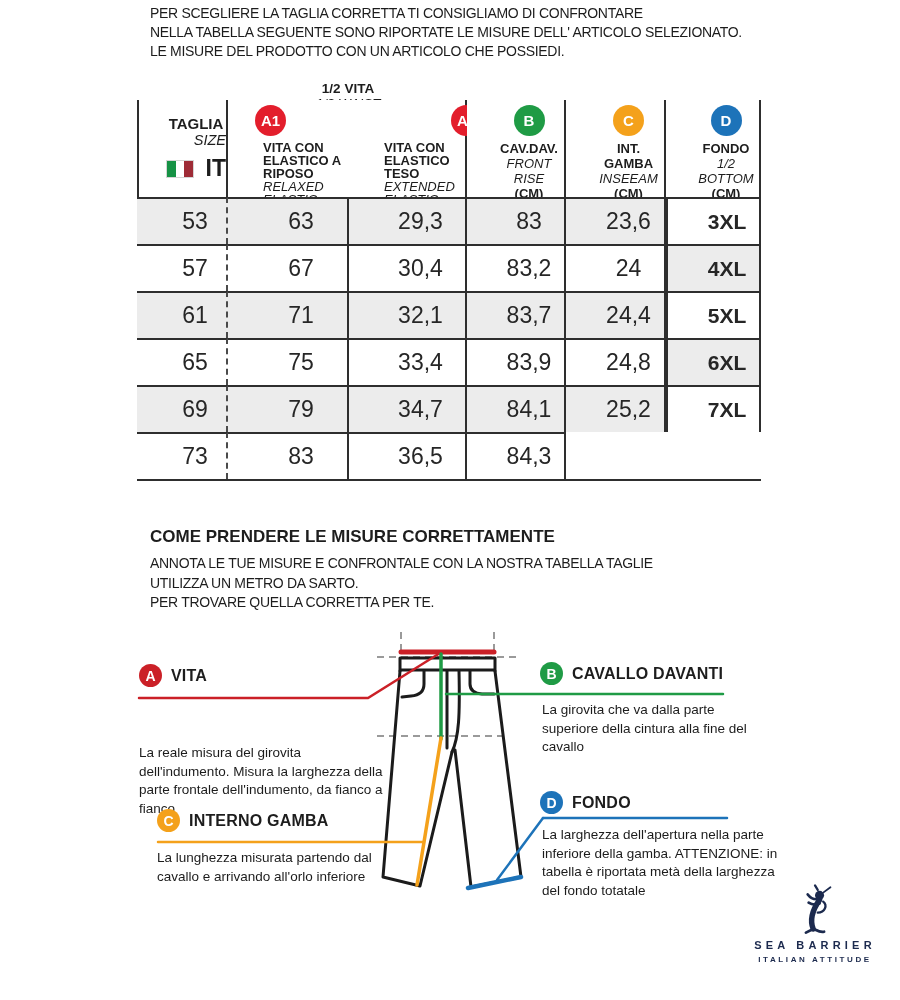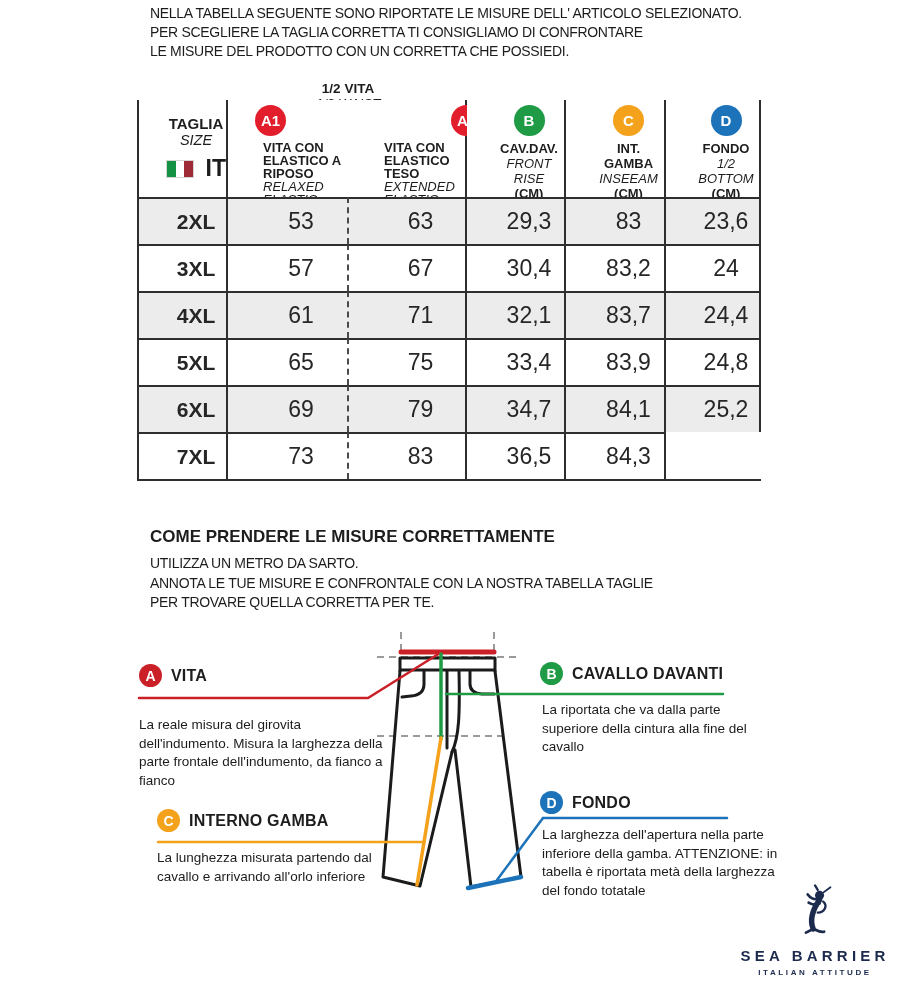--- a/index.html
+++ b/index.html
@@ -17,21 +17,21 @@
   .gh-tick{position:absolute;left:347px;top:133px;height:7px;border-left:2px solid #2c2c2c;}
   .dash-patch{position:absolute;left:348px;top:140px;height:57px;border-left:2px dashed #4a4a4a;}
   .size-table{position:absolute;left:137px;top:100px;display:grid;
     grid-template-columns:91px 121px 118px 99px 100px 95px;border-bottom:2px solid #2e2e2e;}
   .tcell{box-sizing:border-box;border-right:2px solid #2e2e2e;background:#fff;padding-left:27px;}
   .tcell.cL{border-left:2px solid #2e2e2e;}
   .tcell.dashR{border-right:2px dashed #4a4a4a;}
   .tcell.noR{border-right:none;}
   .head{height:97px;text-align:center;}
   .h-title{font-weight:bold;font-size:15px;margin-top:16px;line-height:16px;}
-  .h-sub{font-style:italic;font-size:14.5px;line-height:16px;}
+  .h-sub{font-style:italic;font-size:14.5px;line-height:16px;text-align:right;}
   .flag-row{display:flex;align-items:center;justify-content:center;gap:12px;margin-top:7px;}
   .flag{display:inline-flex;width:38px;height:16px;border:1px solid #d5d5d5;}
   .flag span{flex:1;display:block;}
   .flag-label{font-weight:bold;font-size:23px;}
   .badge{border-radius:50%;color:#fff;font-weight:bold;display:flex;align-items:center;justify-content:center;}
   .badge-lg{width:31px;height:31px;font-size:15px;margin-top:5px;}
   .b-red{background:#e31e2c;}
   .b-green{background:#1f9b45;}
   .b-orange{background:#f4a11b;}
   .b-blue{background:#1d73b9;}
@@ -50,30 +50,30 @@
   .howto-title{position:absolute;left:150px;top:527px;font-weight:bold;font-size:17px;}
   .howto-body{position:absolute;left:150px;top:554px;font-size:14px;line-height:19.5px;letter-spacing:-0.3px;}
   
   .mlabel{position:absolute;display:flex;align-items:center;gap:9px;}
   .badge-sm{width:23px;height:23px;font-size:14px;}
   .mlabel .mtxt{font-weight:bold;font-size:16px;letter-spacing:0.2px;}
   .mdesc{position:absolute;font-size:13.5px;line-height:18.5px;color:#1c1c1c;}
   .diagram-svg{position:absolute;left:0;top:618px;}
   
   .logo{position:absolute;left:733px;top:883px;width:164px;text-align:center;}
-  .logo-name{font-weight:bold;font-size:15px;letter-spacing:4.2px;color:#1c2a4e;margin-top:8px;white-space:nowrap;}
+  .logo-name{font-weight:bold;font-size:11px;letter-spacing:4.2px;color:#1c2a4e;margin-top:0;white-space:nowrap;}
   .logo-tag{font-weight:bold;font-size:8px;letter-spacing:2.6px;color:#1c2a4e;margin-top:4px;white-space:nowrap;}
 </style>
 </head>
 <body>
 
 <div class="intro">
+  <div>PER SCEGLIERE LA TAGLIA CORRETTA TI CONSIGLIAMO DI CONFRONTARE</div>
   <div>NELLA TABELLA SEGUENTE SONO RIPORTATE LE MISURE DELL' ARTICOLO SELEZIONATO.</div>
-  <div>PER SCEGLIERE LA TAGLIA CORRETTA TI CONSIGLIAMO DI CONFRONTARE</div>
-  <div>LE MISURE DEL PRODOTTO CON UN CORRETTA CHE POSSIEDI.</div>
+  <div>LE MISURE DEL PRODOTTO CON UN ARTICOLO CHE POSSIEDI.</div>
 </div>
 
 <div class="group-head">
   <div class="gh-b">1/2 VITA</div>
   <div class="gh-i">1/2 WAIST</div>
   <div class="gh-b">(CM)</div>
 </div>
 <div class="gh-underline"></div>
 <div class="gh-tick"></div>
 <div class="dash-patch"></div>
@@ -124,21 +124,20 @@
   </div>
   <div class="tcell head">
     <div class="badge badge-lg b-blue badge-mid">D</div>
     <div class="h-center">
       <div class="hs-bold">FONDO</div>
       <div class="hs-italic">1/2 BOTTOM</div>
       <div class="hs-bold">(CM)</div>
     </div>
   </div>
 
-  <div class="tcell dcell sz cL rowg">2XL</div>
   <div class="tcell dcell dashR rowg">53</div>
   <div class="tcell dcell rowg">63</div>
   <div class="tcell dcell rowg">29,3</div>
   <div class="tcell dcell rowg">83</div>
   <div class="tcell dcell rowg">23,6</div>
 
   <div class="tcell dcell sz cL">3XL</div>
   <div class="tcell dcell dashR">57</div>
   <div class="tcell dcell">67</div>
   <div class="tcell dcell">30,4</div>
@@ -168,22 +167,22 @@
 
   <div class="tcell dcell sz cL">7XL</div>
   <div class="tcell dcell dashR">73</div>
   <div class="tcell dcell">83</div>
   <div class="tcell dcell">36,5</div>
   <div class="tcell dcell">84,3</div>
 </div>
 
 <div class="howto-title">COME PRENDERE LE MISURE CORRETTAMENTE</div>
 <div class="howto-body">
+  <div>ANNOTA LE TUE MISURE E CONFRONTALE CON LA NOSTRA TABELLA TAGLIE</div>
   <div>UTILIZZA UN METRO DA SARTO.</div>
-  <div>ANNOTA LE TUE MISURE E CONFRONTALE CON LA NOSTRA TABELLA TAGLIE</div>
   <div>PER TROVARE QUELLA CORRETTA PER TE.</div>
 </div>
 
 <svg class="diagram-svg" width="900" height="330" viewBox="0 618 900 330">
 
   <g stroke="#9a9a9a" stroke-width="2" stroke-dasharray="7 5" fill="none">
     <path d="M401,632 V652"></path>
     <path d="M494,632 V652"></path>
     <path d="M377,657 H518"></path>
     <path d="M377,736 H506"></path>
@@ -217,27 +216,27 @@
     <path d="M543,818 H727" stroke-width="2.5"></path>
     <path d="M543,818 L497,880" stroke-width="2.5"></path>
     <path d="M468,888 L521,877" stroke-width="4.5"></path>
   </g>
 </svg>
 
 <div class="mlabel" style="left:139px;top:664px;">
   <span class="badge badge-sm b-red" style="background:#cb2027">A</span>
   <span class="mtxt">VITA</span>
 </div>
-<div class="mdesc" style="left:139px;top:716px;width:256px;">La reale misura del girovita dell'indumento. Misura la larghezza della parte frontale dell'indumento, da fianco a fianco</div>
+<div class="mdesc" style="left:139px;top:744px;width:256px;">La reale misura del girovita dell'indumento. Misura la larghezza della parte frontale dell'indumento, da fianco a fianco</div>
 
 <div class="mlabel" style="left:540px;top:662px;">
   <span class="badge badge-sm b-green">B</span>
   <span class="mtxt">CAVALLO DAVANTI</span>
 </div>
-<div class="mdesc" style="left:542px;top:701px;width:212px;">La riportata che va dalla parte superiore della cintura alla fine del cavallo</div>
+<div class="mdesc" style="left:542px;top:701px;width:212px;">La girovita che va dalla parte superiore della cintura alla fine del cavallo</div>
 
 <div class="mlabel" style="left:157px;top:809px;">
   <span class="badge badge-sm b-orange">C</span>
   <span class="mtxt">INTERNO GAMBA</span>
 </div>
 <div class="mdesc" style="left:157px;top:849px;width:228px;">La lunghezza misurata partendo dal cavallo e arrivando all'orlo inferiore</div>
 
 <div class="mlabel" style="left:540px;top:791px;">
   <span class="badge badge-sm b-blue">D</span>
   <span class="mtxt">FONDO</span>

